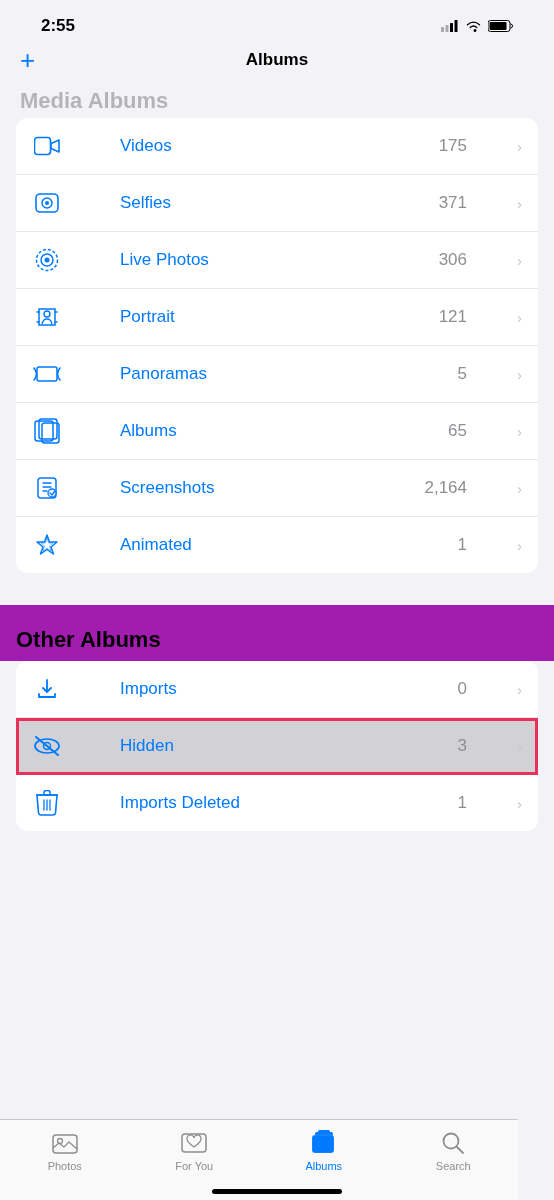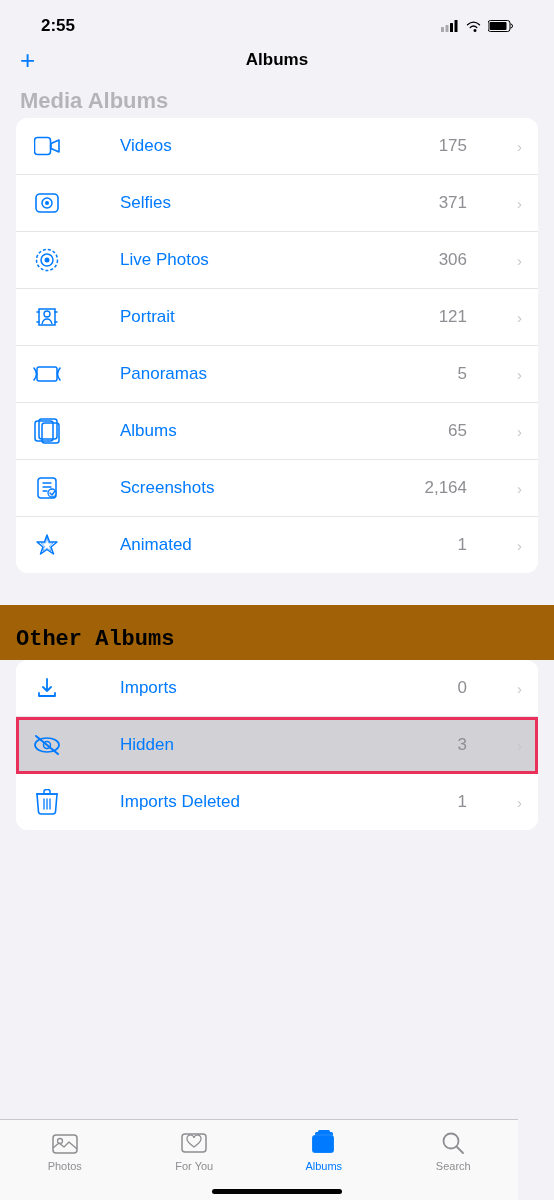--- a/index.html
+++ b/index.html
@@ -120,22 +120,21 @@
     }
 
     .item-chevron {
       font-size: 15px;
       color: #c7c7cc;
     }
 
     
     .other-albums-header {
       padding: 22px 16px 8px;
-      background: #a16207;
-      font-family: Liberation Mono, monospace;
+      background: #a21caf;
     }
     .other-albums-title {
       font-size: 22px;
       font-weight: 700;
       color: #000;
     }
 
     
     .tab-bar {
       position: fixed;

